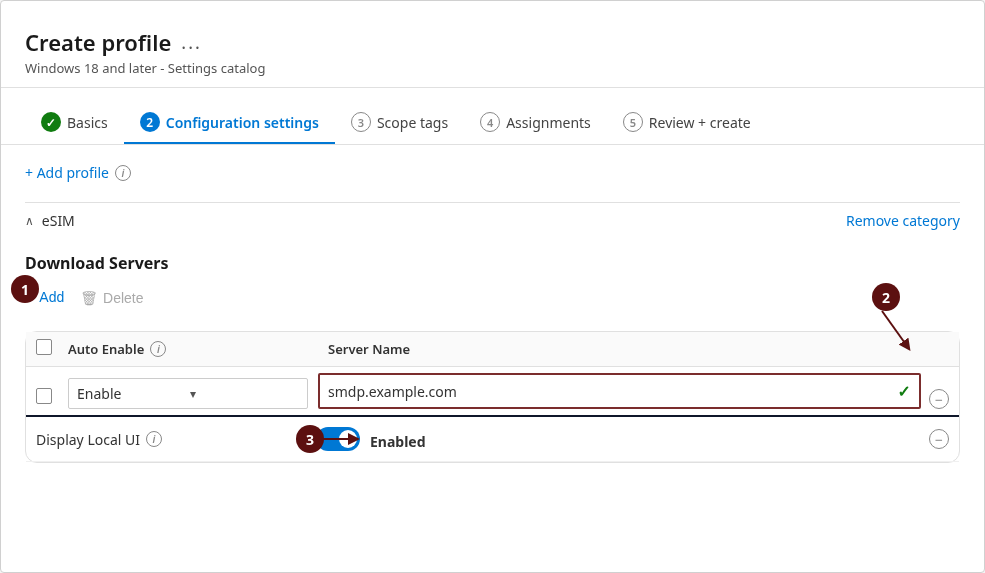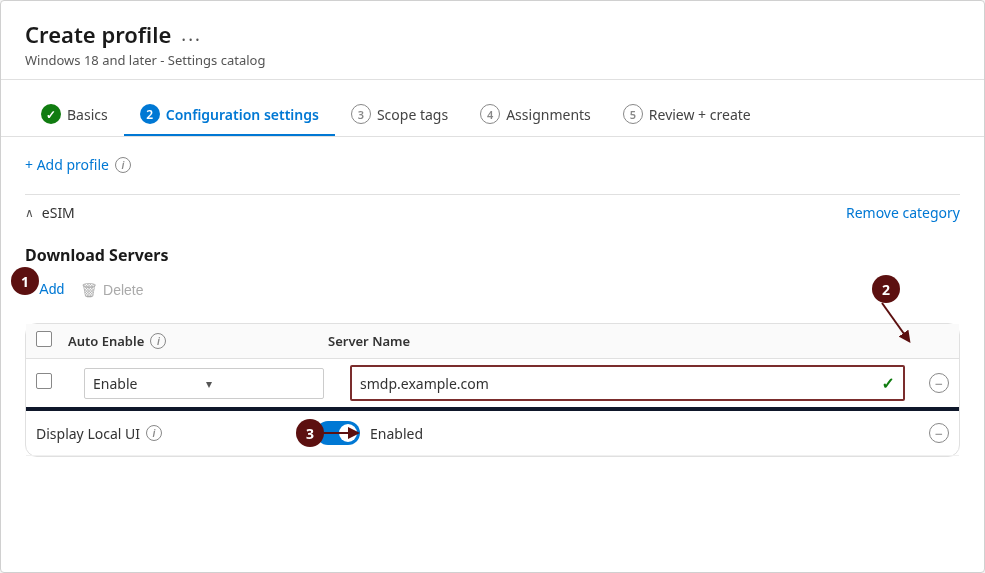--- a/index.html
+++ b/index.html
@@ -13,21 +13,21 @@
     }
     .window {
       width: 985px;
       min-height: 573px;
       background: #fff;
       border: 1px solid #d0d0d0;
       border-radius: 4px;
       overflow: hidden;
     }
     .header {
-      padding: 18px 24px 10px 24px;
+      padding: 26px 24px 10px 24px;
       border-bottom: 1px solid #e0e0e0;
     }
     .header-title-row {
       display: flex;
       align-items: center;
       gap: 10px;
     }
     .header-title {
       font-size: 22px;
       font-weight: 600;
@@ -190,24 +190,23 @@
       background: #fafafa;
       border-bottom: 1px solid #e0e0e0;
       padding: 6px 10px;
     }
     .col-check { width: 32px; }
     .col-auto-enable { flex: 0 0 260px; font-size: 13px; font-weight: 600; color: #333; display: flex; align-items: center; gap: 6px; }
     .col-server-name { flex: 1; font-size: 13px; font-weight: 600; color: #333; }
     .col-action { width: 36px; }
     .table-row {
       display: flex;
-      align-items: center;
+      align-items: flex-end;
       padding: 6px 10px;
-      border-bottom: 4px solid #0f172a;
-      gap: 16px;
+      border-bottom: 2px solid #0f172a;
     }
     .checkbox {
       width: 16px;
       height: 16px;
       border: 1.5px solid #888;
       border-radius: 2px;
       background: #fff;
       display: inline-block;
     }
     .dropdown-field {
@@ -265,22 +264,23 @@
     .display-local-label {
       font-size: 14px;
       color: #333;
       display: flex;
       align-items: center;
       gap: 6px;
       flex: 0 0 200px;
     }
     .toggle-container {
       display: flex;
-      align-items: center;
+      align-items: flex-end;
       gap: 10px;
+      font-weight: bold;
     }
     .toggle {
       width: 44px;
       height: 24px;
       background: #0078d4;
       border-radius: 12px;
       position: relative;
       cursor: pointer;
     }
     .toggle-knob {

